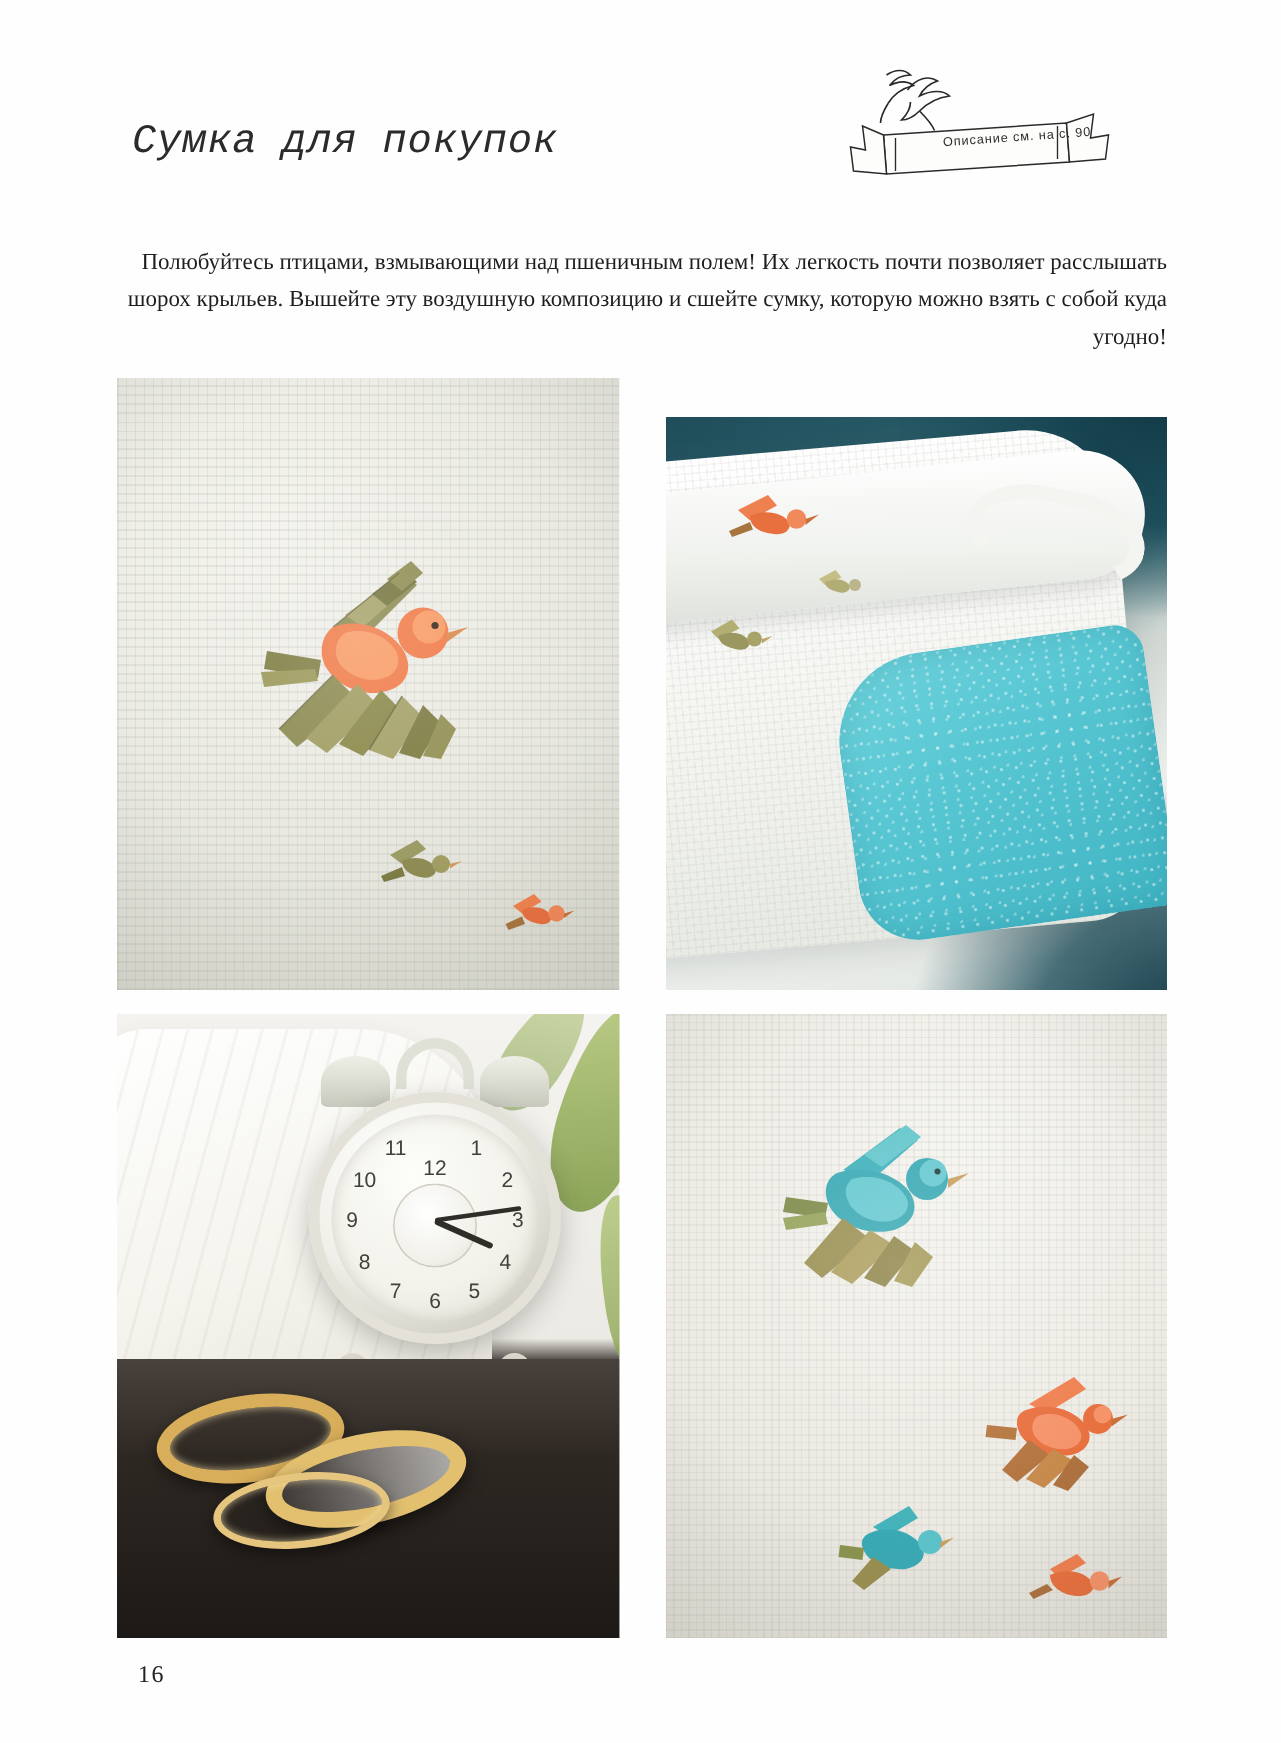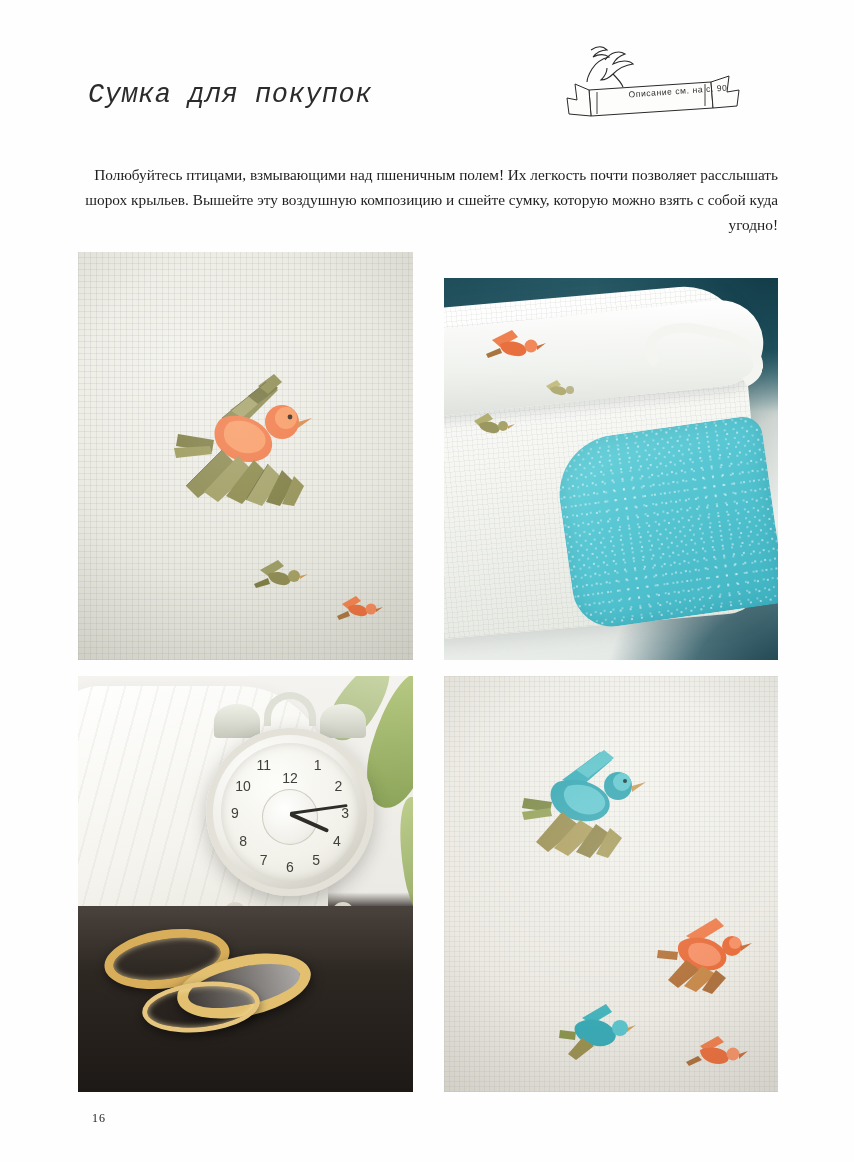--- a/index.html
+++ b/index.html
@@ -299,21 +299,21 @@
 
   
   .stitch-canvas { position: absolute; }
 
   
   .page-number {
     position: absolute;
     left: 92px;
     bottom: 36px;
     font-family: "Liberation Serif", serif;
-    font-size: 12px;
+    font-size: 16px;
     color: #222;
     letter-spacing: 1px;
   }
 </style>
 </head>
 <body>
 
 <div class="page">
 
   <div class="header">

